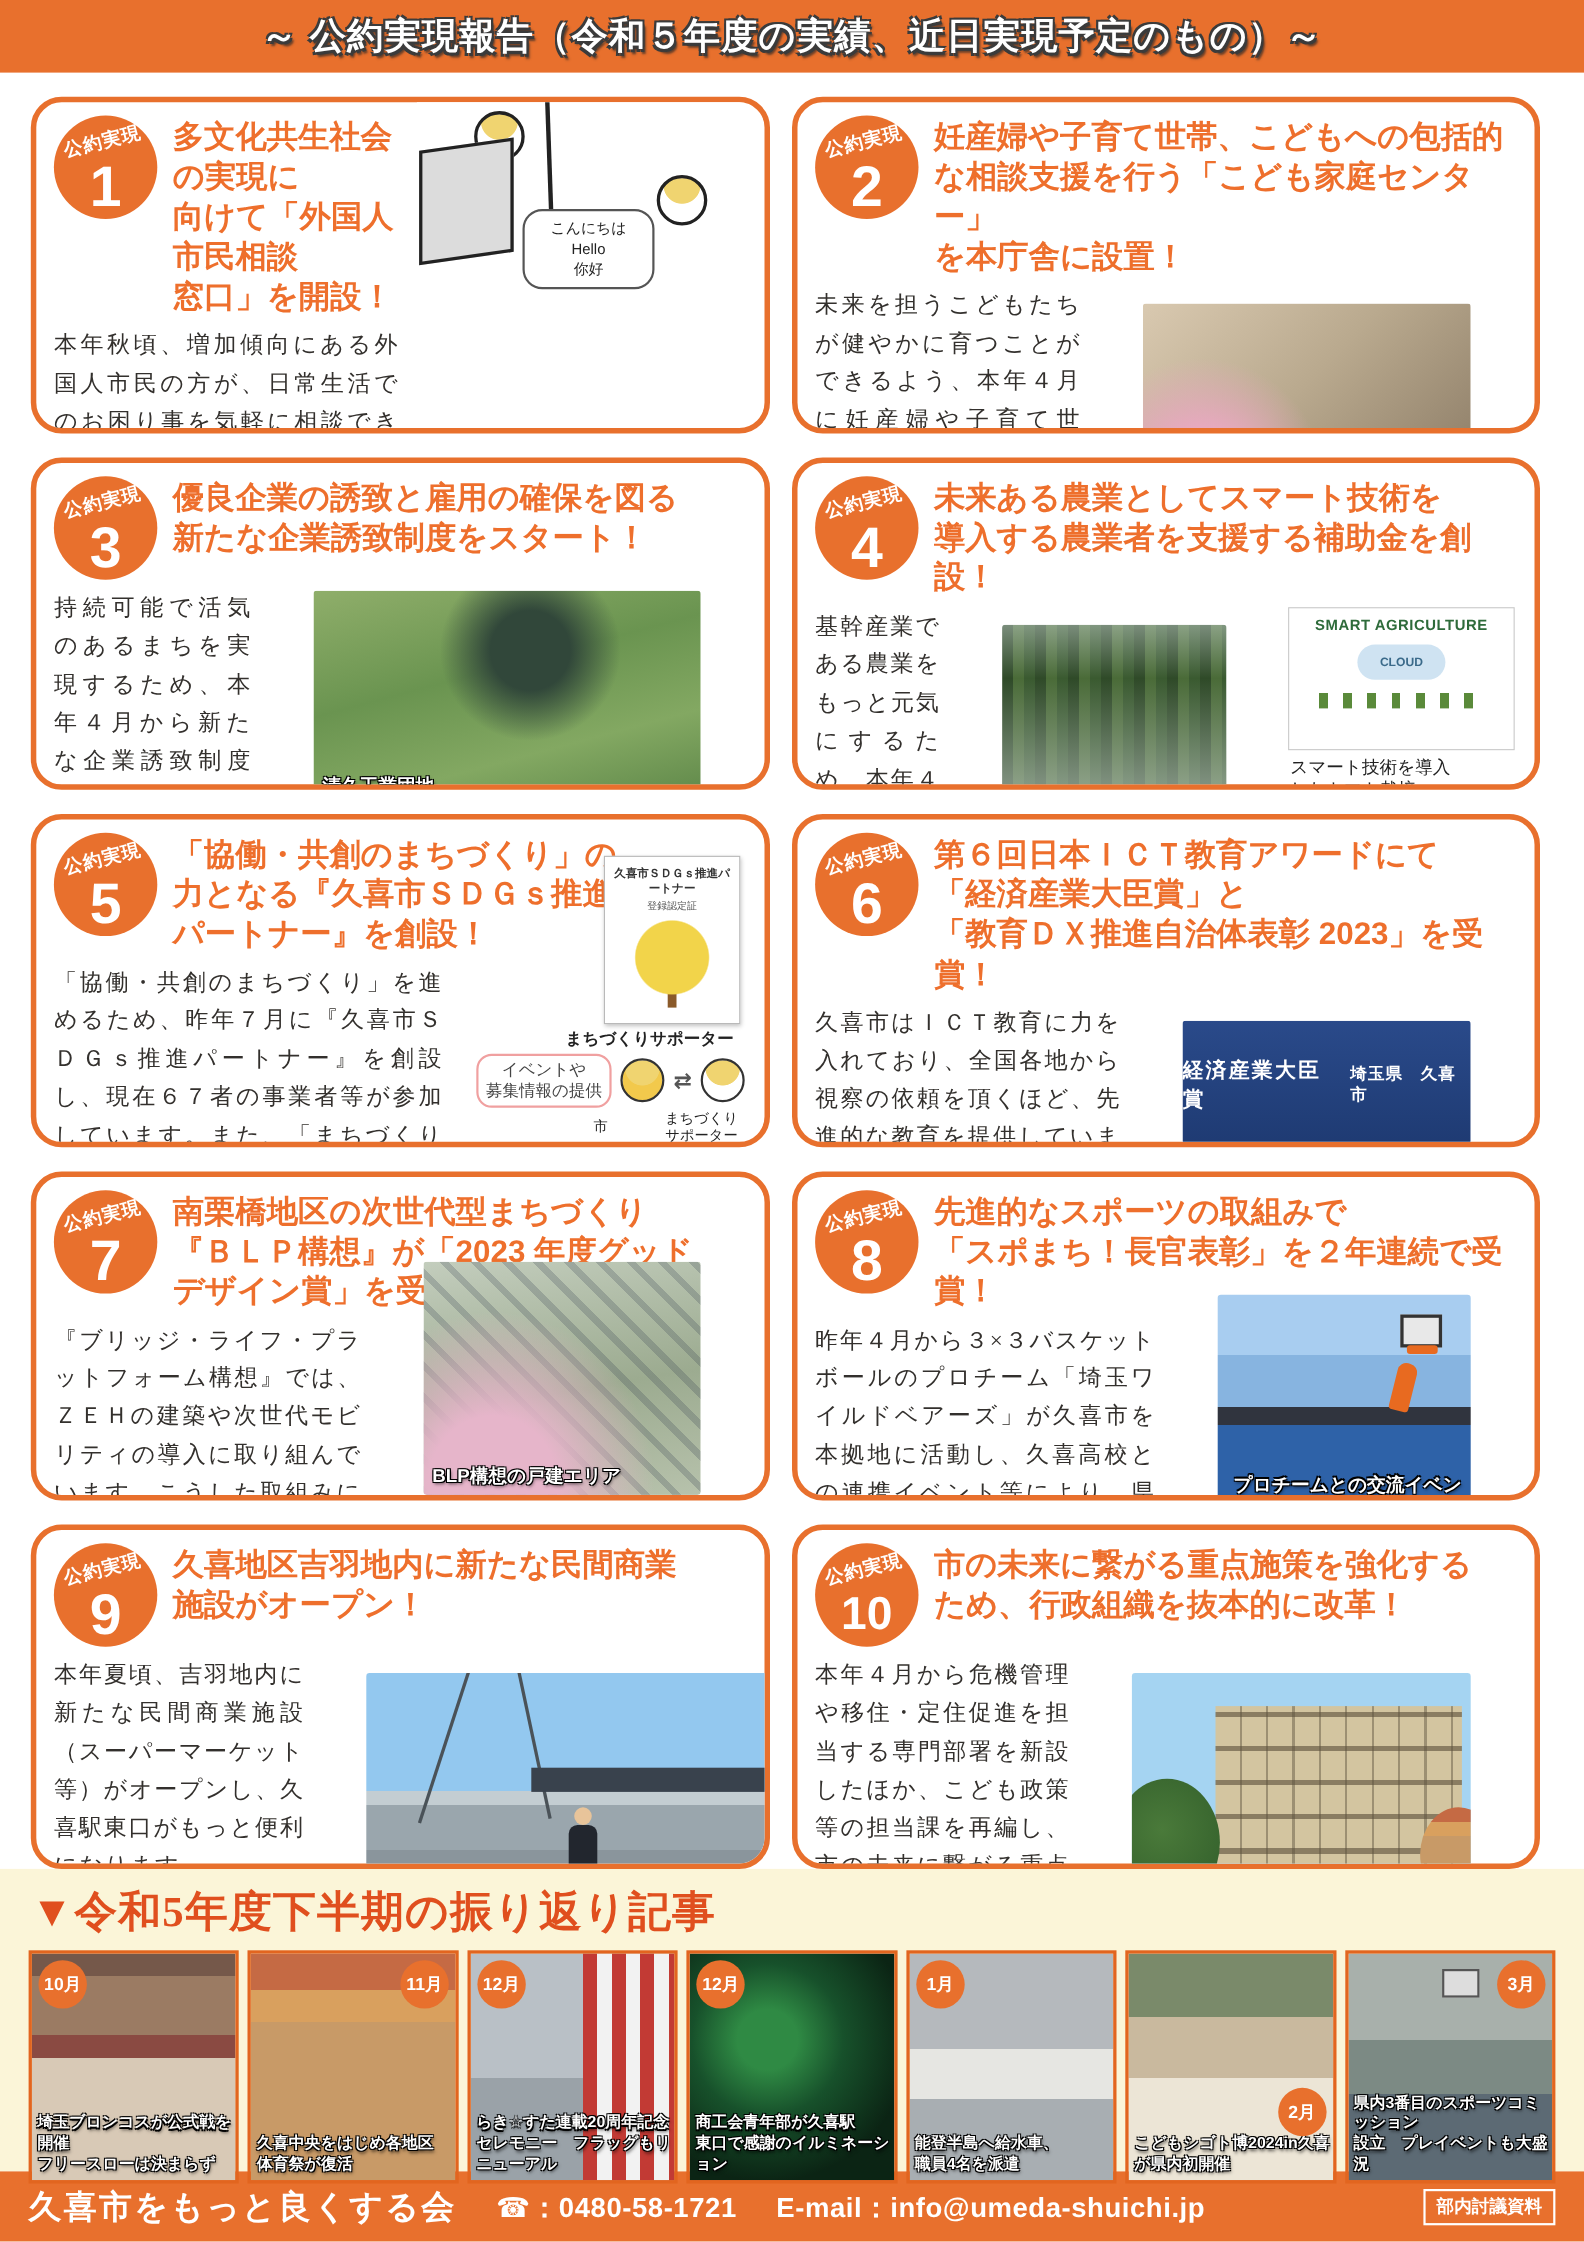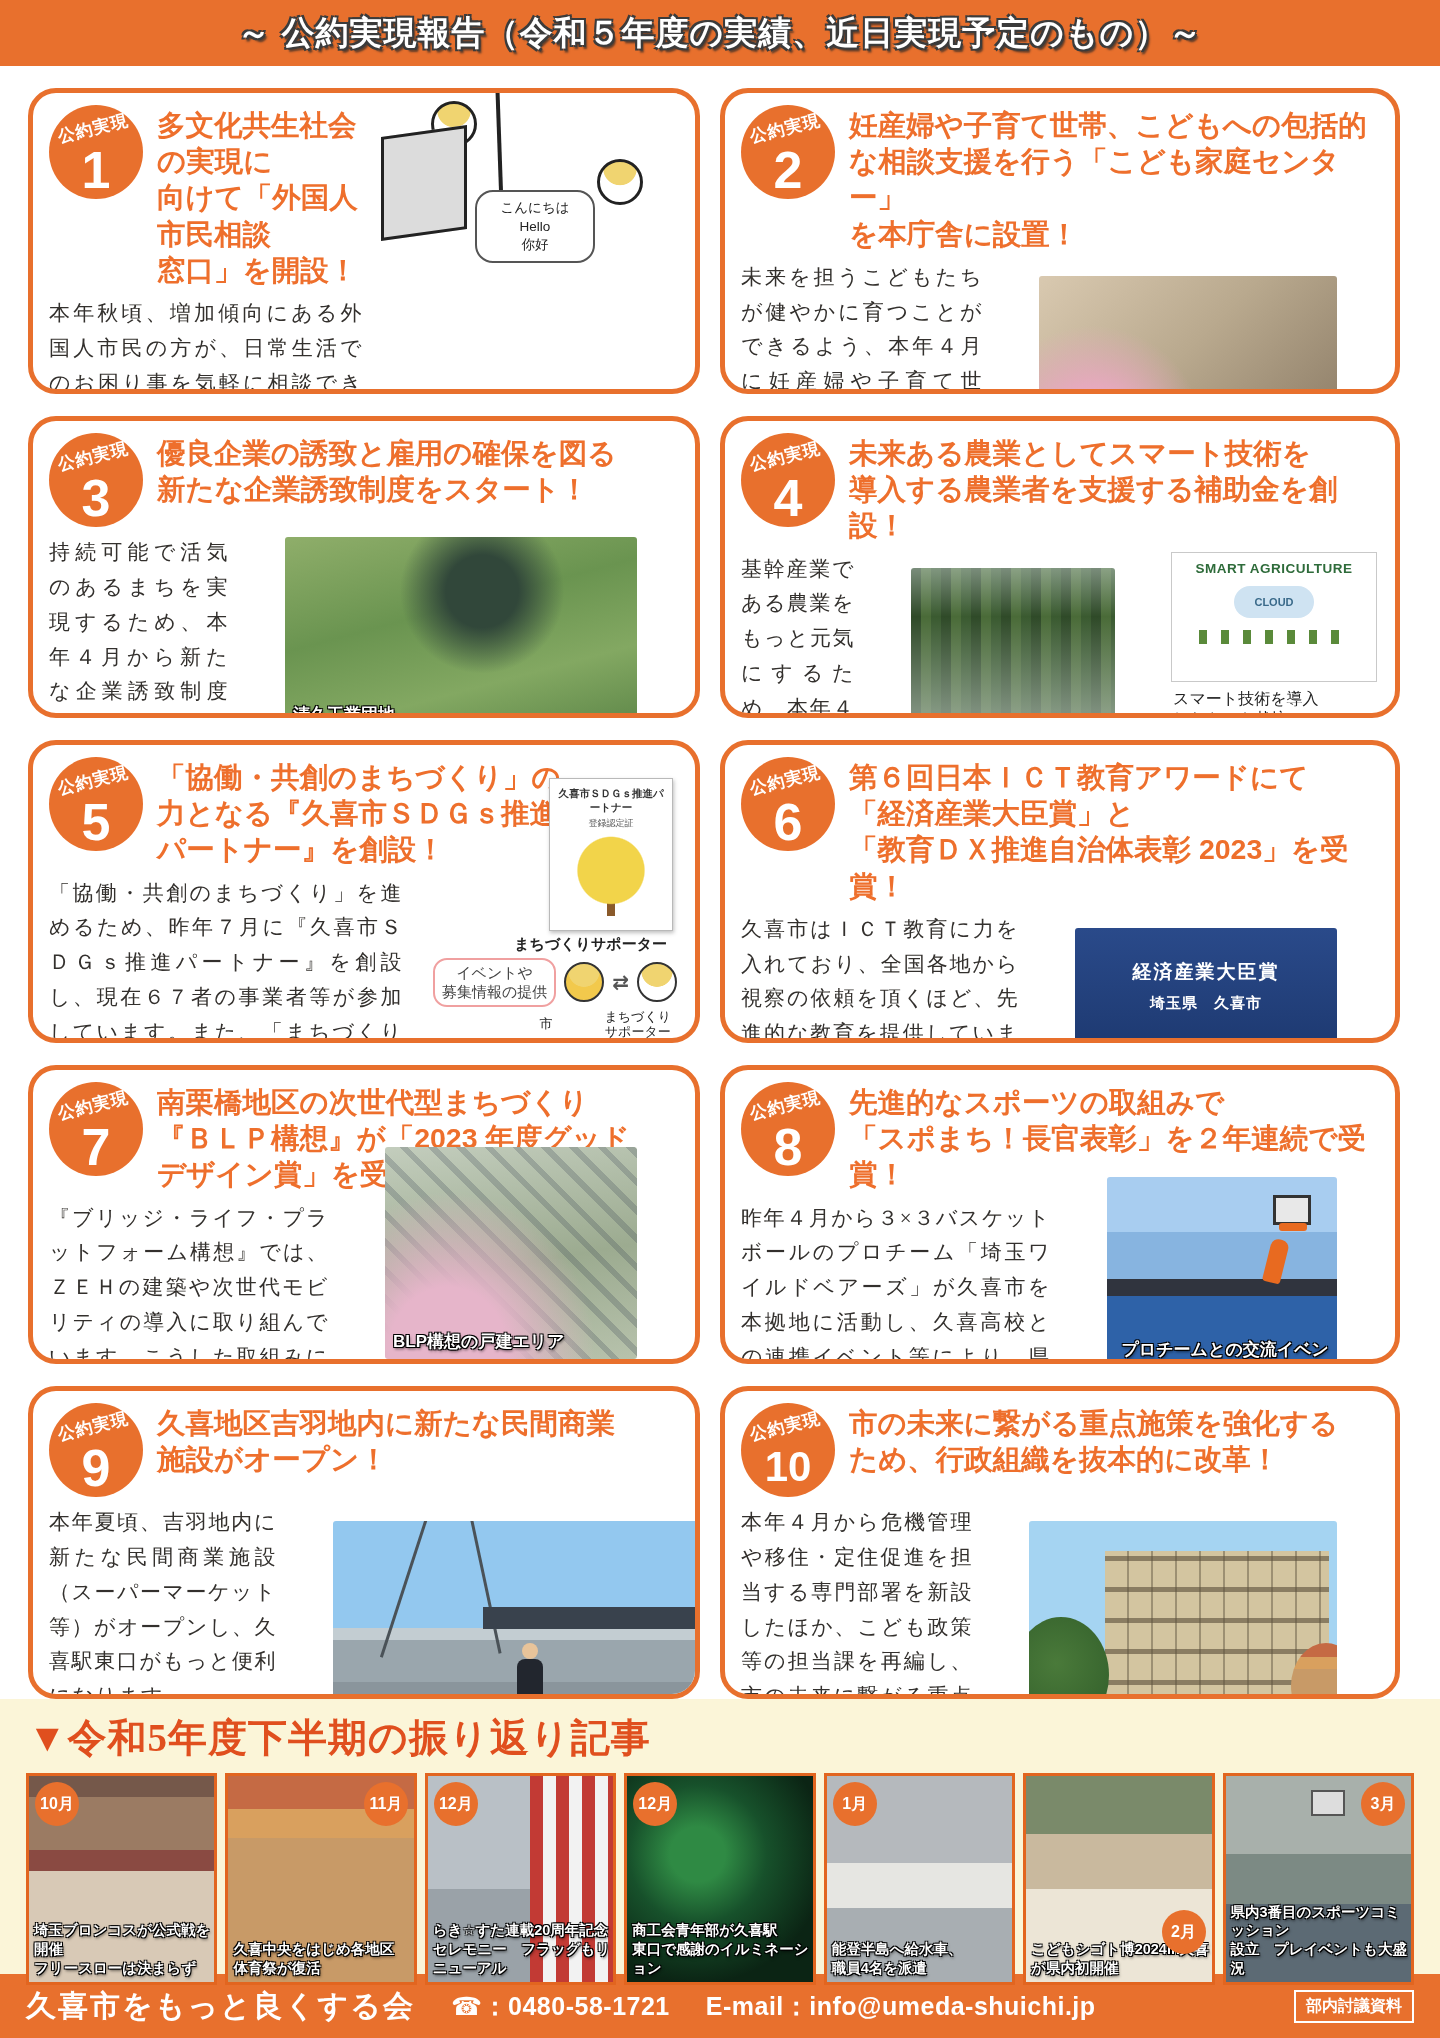--- a/index.html
+++ b/index.html
@@ -90,21 +90,21 @@
                background:#fff;white-space:pre-line;line-height:1.3;text-align:center;}
   .psn-mini{width:40px;height:40px;border-radius:50%;border:2px solid #333;flex:0 0 40px;
             background:radial-gradient(circle at 50% 20%,#f0d470 0 45%,#fff 47%);}
   .psn-mini.y{background:radial-gradient(circle at 50% 20%,#f0d470 0 45%,#f2c94c 47%);}
   .arrows{font-size:20px;color:#555;font-weight:bold;}
   .lbl5{font-size:13px;color:#222;text-align:center;white-space:pre-line;line-height:1.2;}
   .bubble-blue{border:2px solid #7ab8d8;border-radius:40px;padding:3px 16px;font-size:13px;color:#333;background:#fff;margin:6px 40px 0 0;}
   
   .ph6{width:262px;height:204px;background:#fff;}
   .screen{position:absolute;top:0;left:0;right:0;height:116px;background:linear-gradient(180deg,#2a4a8a,#1e3a72);
-          color:#fff;display:flex;flex-direction:column;align-items:center;justify-content:center;gap:9px;}
+          color:#fff;display:flex;align-items:center;justify-content:center;gap:9px;}
   .scr1{font-size:19px;font-weight:bold;letter-spacing:2px;}
   .scr2{font-size:15px;font-weight:bold;letter-spacing:1px;}
   
   .ph7{width:252px;height:212px;margin-top:-54px;background:
        radial-gradient(ellipse at 25% 96%,#e6b5ca 0 22%,transparent 55%),
        repeating-linear-gradient(45deg,rgba(45,55,75,.22) 0 6px,transparent 6px 20px),
        linear-gradient(170deg,#c3cdbd 0%,#9cab90 55%,#b7c2ac 100%);}
   
   .ph8{width:230px;height:212px;margin-top:-24px;background:
        linear-gradient(180deg,#a8cdf0 0 26%,#87b4e0 26% 48%,#30343e 48% 56%,#2e62a8 56% 100%);}
@@ -130,21 +130,21 @@
   .tree.t2{left:auto;right:-24px;width:70px;height:86px;bottom:-6px;}
 
   
   .review{height:275px;background:var(--cream);padding:6px 26px 0;}
   .review h2{margin:6px 0 8px 2px;font-family:"Liberation Serif","DejaVu Serif",serif;
              font-weight:900;color:var(--redhead);font-size:39px;letter-spacing:1px;}
   .strip{display:flex;gap:8px;}
   .tile{position:relative;flex:1;height:212px;border:3px solid #e2651f;overflow:hidden;background:#999;margin:0;}
   .month{position:absolute;width:44px;height:44px;border-radius:50%;background:var(--orange);color:#fff;
          font-size:16px;font-weight:bold;display:flex;align-items:center;justify-content:center;z-index:2;}
-  .month.tl{top:6px;left:6px;} .month.tr{top:6px;right:6px;} .month.br{bottom:28px;right:6px;text-align:right;}
+  .month.tl{top:6px;left:6px;} .month.tr{top:6px;right:6px;} .month.br{bottom:40px;right:6px;text-align:right;}
   .tilecap{position:absolute;left:5px;bottom:4px;color:#fff;font-size:14.5px;font-weight:bold;line-height:1.3;
            white-space:pre-line;text-shadow:-1px -1px 0 #000,1px -1px 0 #000,-1px 1px 0 #000,1px 1px 0 #000,1px 2px 3px rgba(0,0,0,.7);}
   .t1{background:linear-gradient(180deg,#75584a 0 10%,#9b7b63 10% 36%,#8a4a42 36% 46%,#d8c9b6 46% 100%);}
   .t2{background:linear-gradient(180deg,#c56a44 0 16%,#d9a05e 16% 30%,#c89a67 30% 100%);}
   .t3{background:repeating-linear-gradient(90deg,#c23a34 0 13px,#f2f2f2 13px 26px) 100% 0/45% 100% no-repeat,
        linear-gradient(180deg,#b9c0c6 0 55%,#9aa2a8 55% 100%);}
   .t4{background:radial-gradient(circle at 38% 38%,#2f8a44 0 16%,#17512b 40%,#0b2414 75%);}
   .t5{background:linear-gradient(180deg,#b5b9bd 0 42%,#e6e6e2 42% 64%,#a8aeb2 64% 100%);}
   .t6{background:linear-gradient(180deg,#7a8a6a 0 28%,#c9b99e 28% 55%,#ece5d6 55% 100%);}
   .t7{background:linear-gradient(180deg,#a8b0ab 0 38%,#7c8a84 38% 62%,#5c6a74 62% 100%);}

